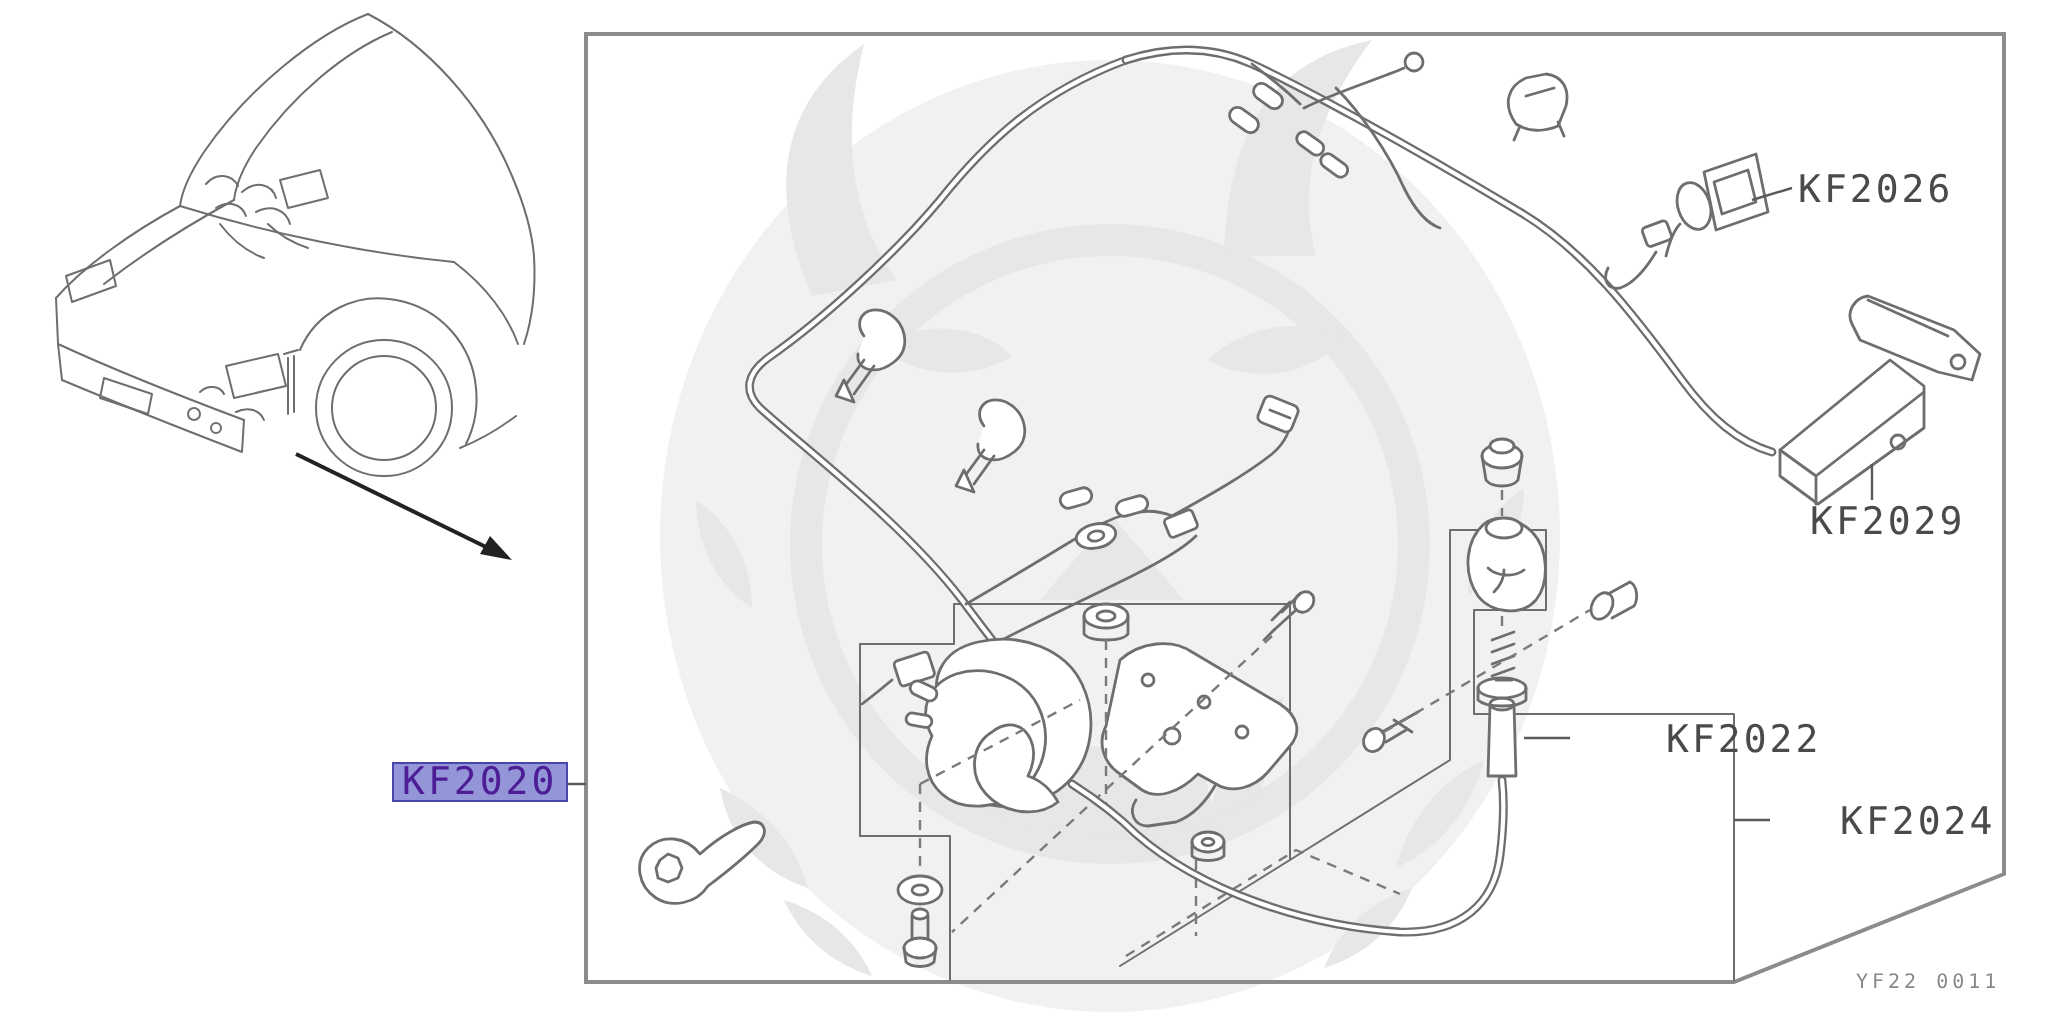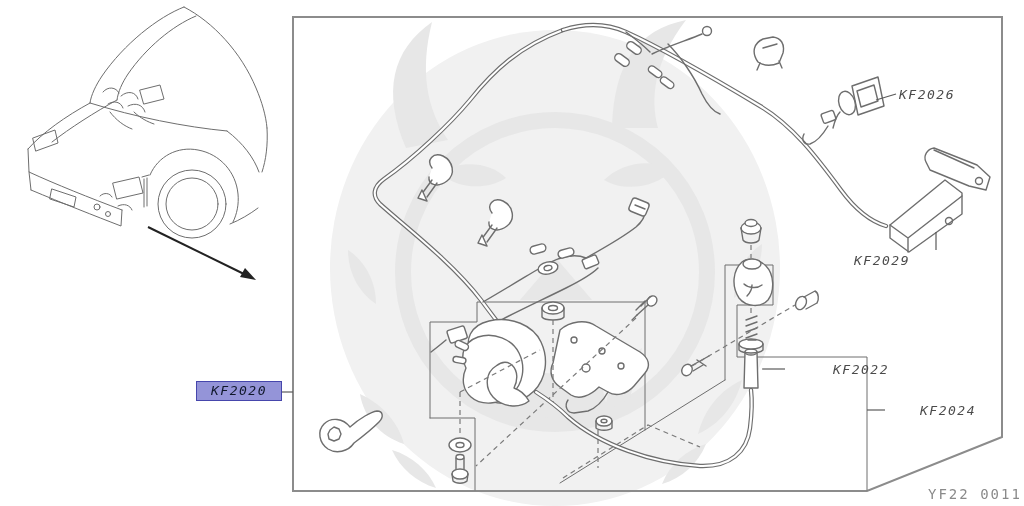--- a/index.html
+++ b/index.html
@@ -16,25 +16,25 @@
   .thin{stroke-width:1;}
   .cable{stroke:var(--line-art);fill:none;stroke-width:4.4;stroke-linecap:round;stroke-linejoin:round;}
   .core{stroke:#fff;fill:none;stroke-width:2.1;stroke-linecap:round;stroke-linejoin:round;}
   .dash{stroke:#7a7a7a;fill:none;stroke-width:1.2;stroke-dasharray:5 4;}
   .frame{stroke:var(--frame);fill:none;stroke-width:2;}
   .leader{stroke:#5a5a5a;fill:none;stroke-width:1.2;}
   .arrow{stroke:#222;fill:none;stroke-width:2;}
   .wm1{fill:var(--wm1);stroke:none;}
   .wm2{fill:var(--wm2);stroke:none;}
   .wmr{fill:none;stroke:var(--wm2);}
-  .plabel{position:absolute;font-size:13px;letter-spacing:1.5px;line-height:18px;
-          color:var(--label-text);white-space:nowrap;cursor:pointer;font-style:italic;}
+  .plabel{position:absolute;font-size:19px;letter-spacing:1.5px;line-height:18px;
+          color:var(--label-text);white-space:nowrap;cursor:pointer;}
   .plabel.selected{background:var(--highlight-fill);border:1px solid var(--highlight-border);
-          padding:0 14px;margin:-2px -3px;color:#0f172a;}
-  .code{position:absolute;font-size:14px;letter-spacing:2px;color:var(--code-text);white-space:nowrap;}
+          padding:0 4px;margin:-2px -3px;color:#4c1d95;}
+  .code{position:absolute;font-size:10px;letter-spacing:2px;color:var(--code-text);white-space:nowrap;}
 </style>
 </head>
 <body>
 
 <div id="stage">
 
   <svg width="1024" height="506" viewBox="0 0 1024 506">
 
     <g>
       <ellipse class="wm1" cx="555" cy="268" rx="225" ry="238"></ellipse>
@@ -239,18 +239,18 @@
       <path class="leader" d="M265,392 L293,392"></path>
       <path class="leader" d="M876,100 L896,94"></path>
       <path class="leader" d="M936,232 L936,250"></path>
       <path class="leader" d="M762,369 L785,369"></path>
       <path class="leader" d="M867,410 L885,410"></path>
     </g>
   </svg>
 
   <div class="plabel selected" style="left:199px;top:383px;">KF2020</div>
   <div class="plabel" style="left:899px;top:86px;">KF2026</div>
-  <div class="plabel" style="left:854px;top:252px;text-align:center;">KF2029</div>
+  <div class="plabel" style="left:905px;top:252px;text-align:center;">KF2029</div>
   <div class="plabel" style="left:833px;top:361px;">KF2022</div>
   <div class="plabel" style="left:920px;top:402px;">KF2024</div>
 
   <div class="code" style="left:928px;top:486px;">YF22 0011</div>
 </div>
 
 </body></html>

